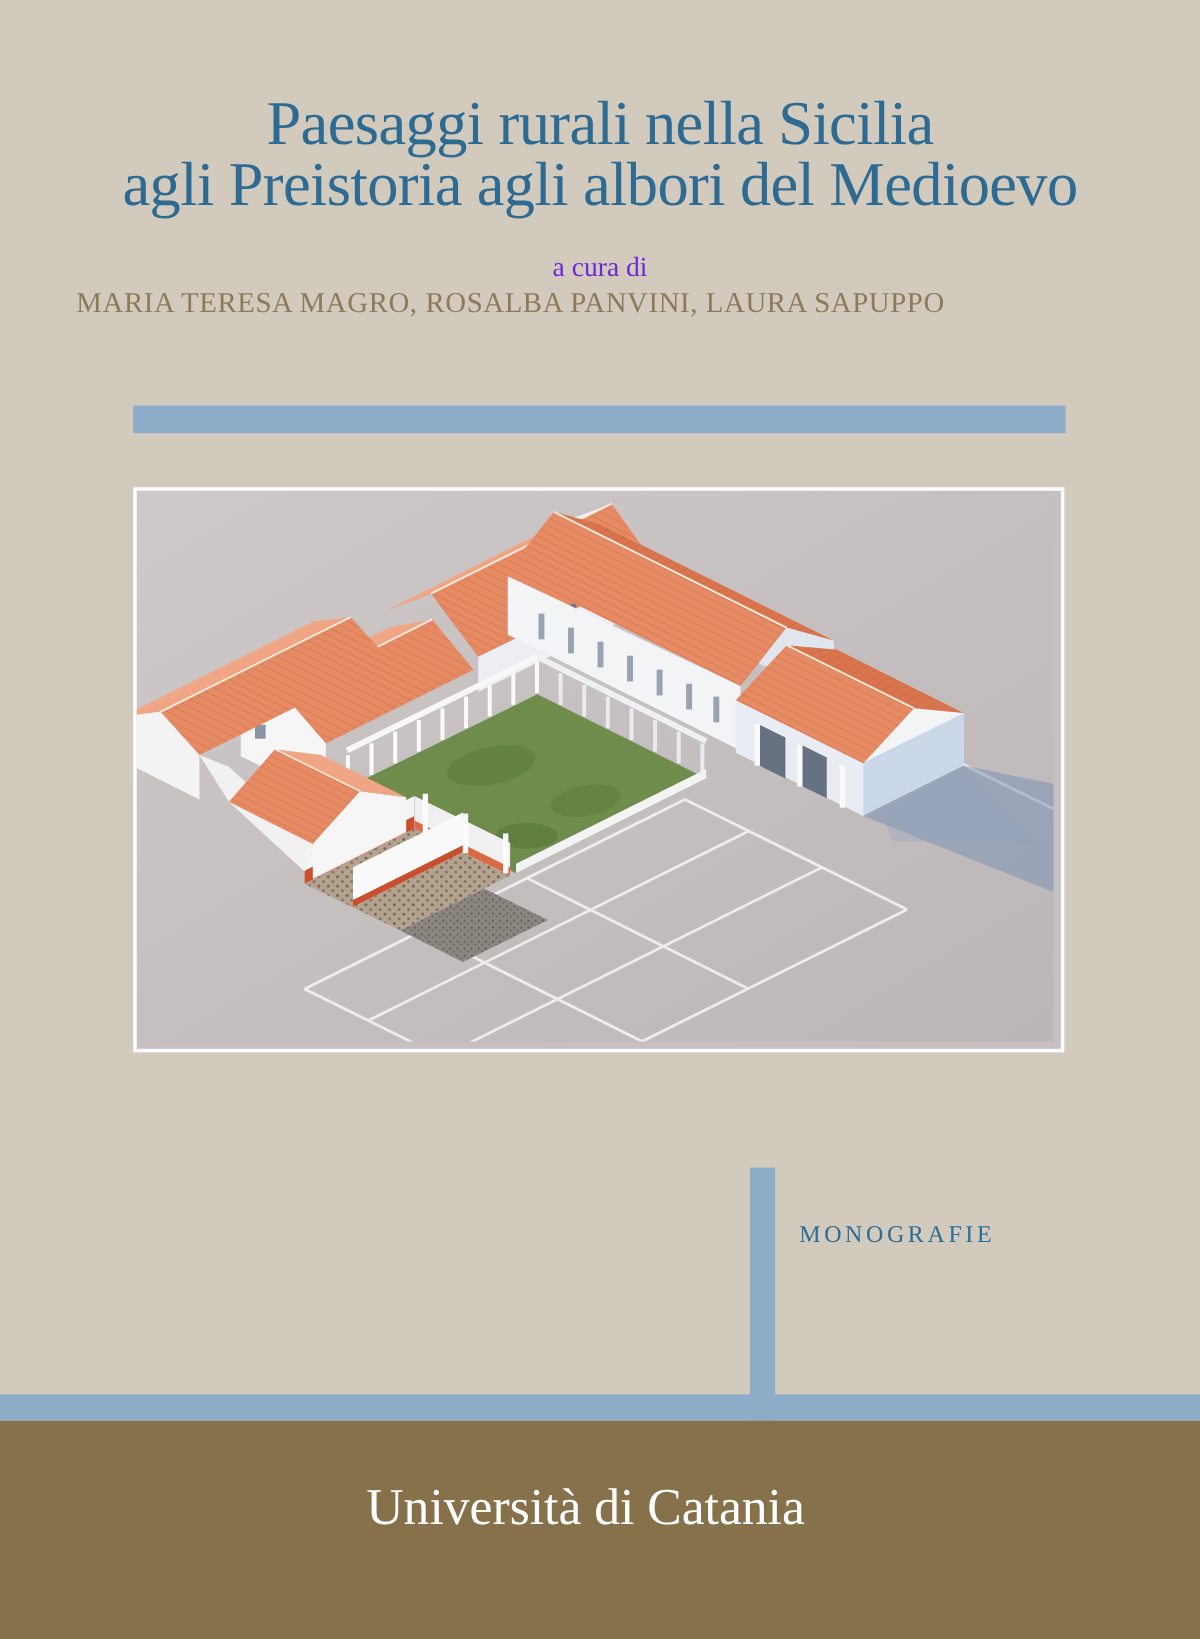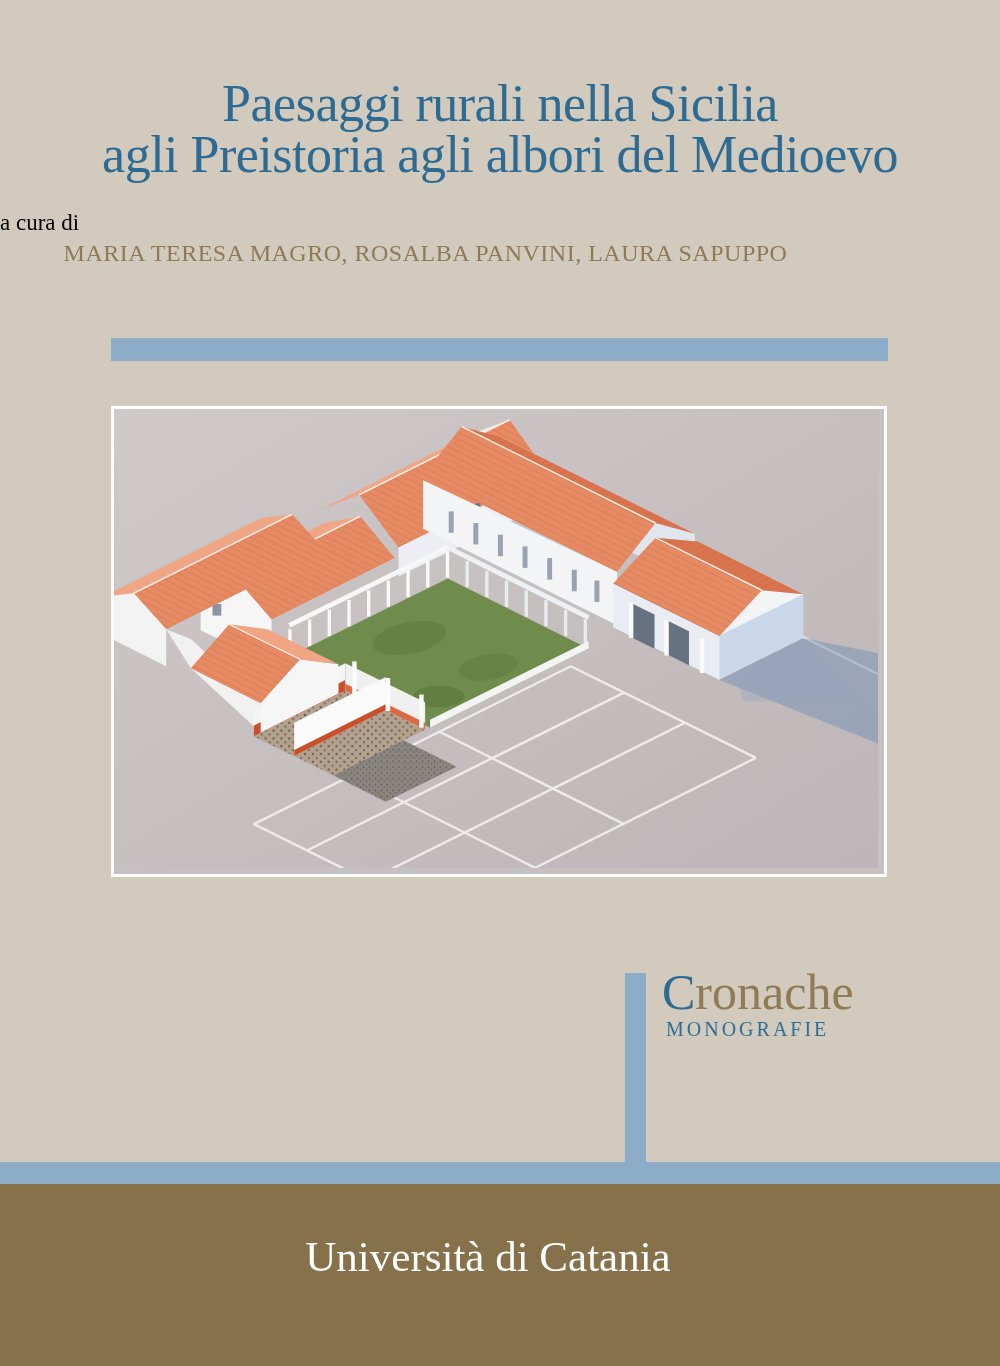--- a/index.html
+++ b/index.html
@@ -2,22 +2,22 @@
 <html><head>
 <meta charset="utf-8">
 <style>
   html,body{margin:0;padding:0;}
   body{width:1000px;height:1366px;position:relative;font-family:"Liberation Serif","DejaVu Serif",serif;overflow:hidden;}
   .page{position:absolute;inset:0;background:#d2cabd;}
 
   .title-block{position:absolute;top:78px;left:0;width:1000px;text-align:center;color:#2e6b93;}
   .title-line{font-size:52px;line-height:51px;letter-spacing:-0.5px;}
 
-  .curated{position:absolute;top:210px;left:0;width:1000px;
-           font-size:23px;color:#000000;}
+  .curated{position:absolute;top:210px;left:0;width:1000px;text-align:center;
+           font-size:23px;color:#6d28d9;}
   .editors{position:absolute;top:240px;left:0;width:851px;text-align:center;
            font-size:24px;letter-spacing:0.5px;color:#8d7a58;}
 
   .bar-top{position:absolute;left:111px;top:338px;width:777px;height:23px;background:#8dacc8;}
 
   .image-frame{position:absolute;left:111px;top:406px;width:770px;height:465px;
                border:3px solid #fdfdfd;background:#c6c0c1;}
   .image-frame svg{display:block;}
 
   .series-vbar{position:absolute;left:625px;top:973px;width:21px;height:211px;background:#8dacc8;}
@@ -220,20 +220,19 @@
         <polygon points="149,332 149,302 189,257 228,262 228,292" fill="#f6f6f6"></polygon>
 
         <polygon points="223,376 294,340 348,367 276,403" fill="url(#gravel)"></polygon>
 
         <polygon points="321,327 482,246 482,238 321,319" fill="#f3f3f4"></polygon>
       </g>
     </svg>
   </div>
 
   <div class="series-vbar"></div>
-  <div class="series-name"><span class="initial">C</span><span>ronache</span></div>
   <div class="series-sub">MONOGRAFIE</div>
 
   <div class="bar-bottom"></div>
   <div class="footer-band"></div>
   <div class="publisher">Università di Catania</div>
 
 </div>
 
 </body></html>

